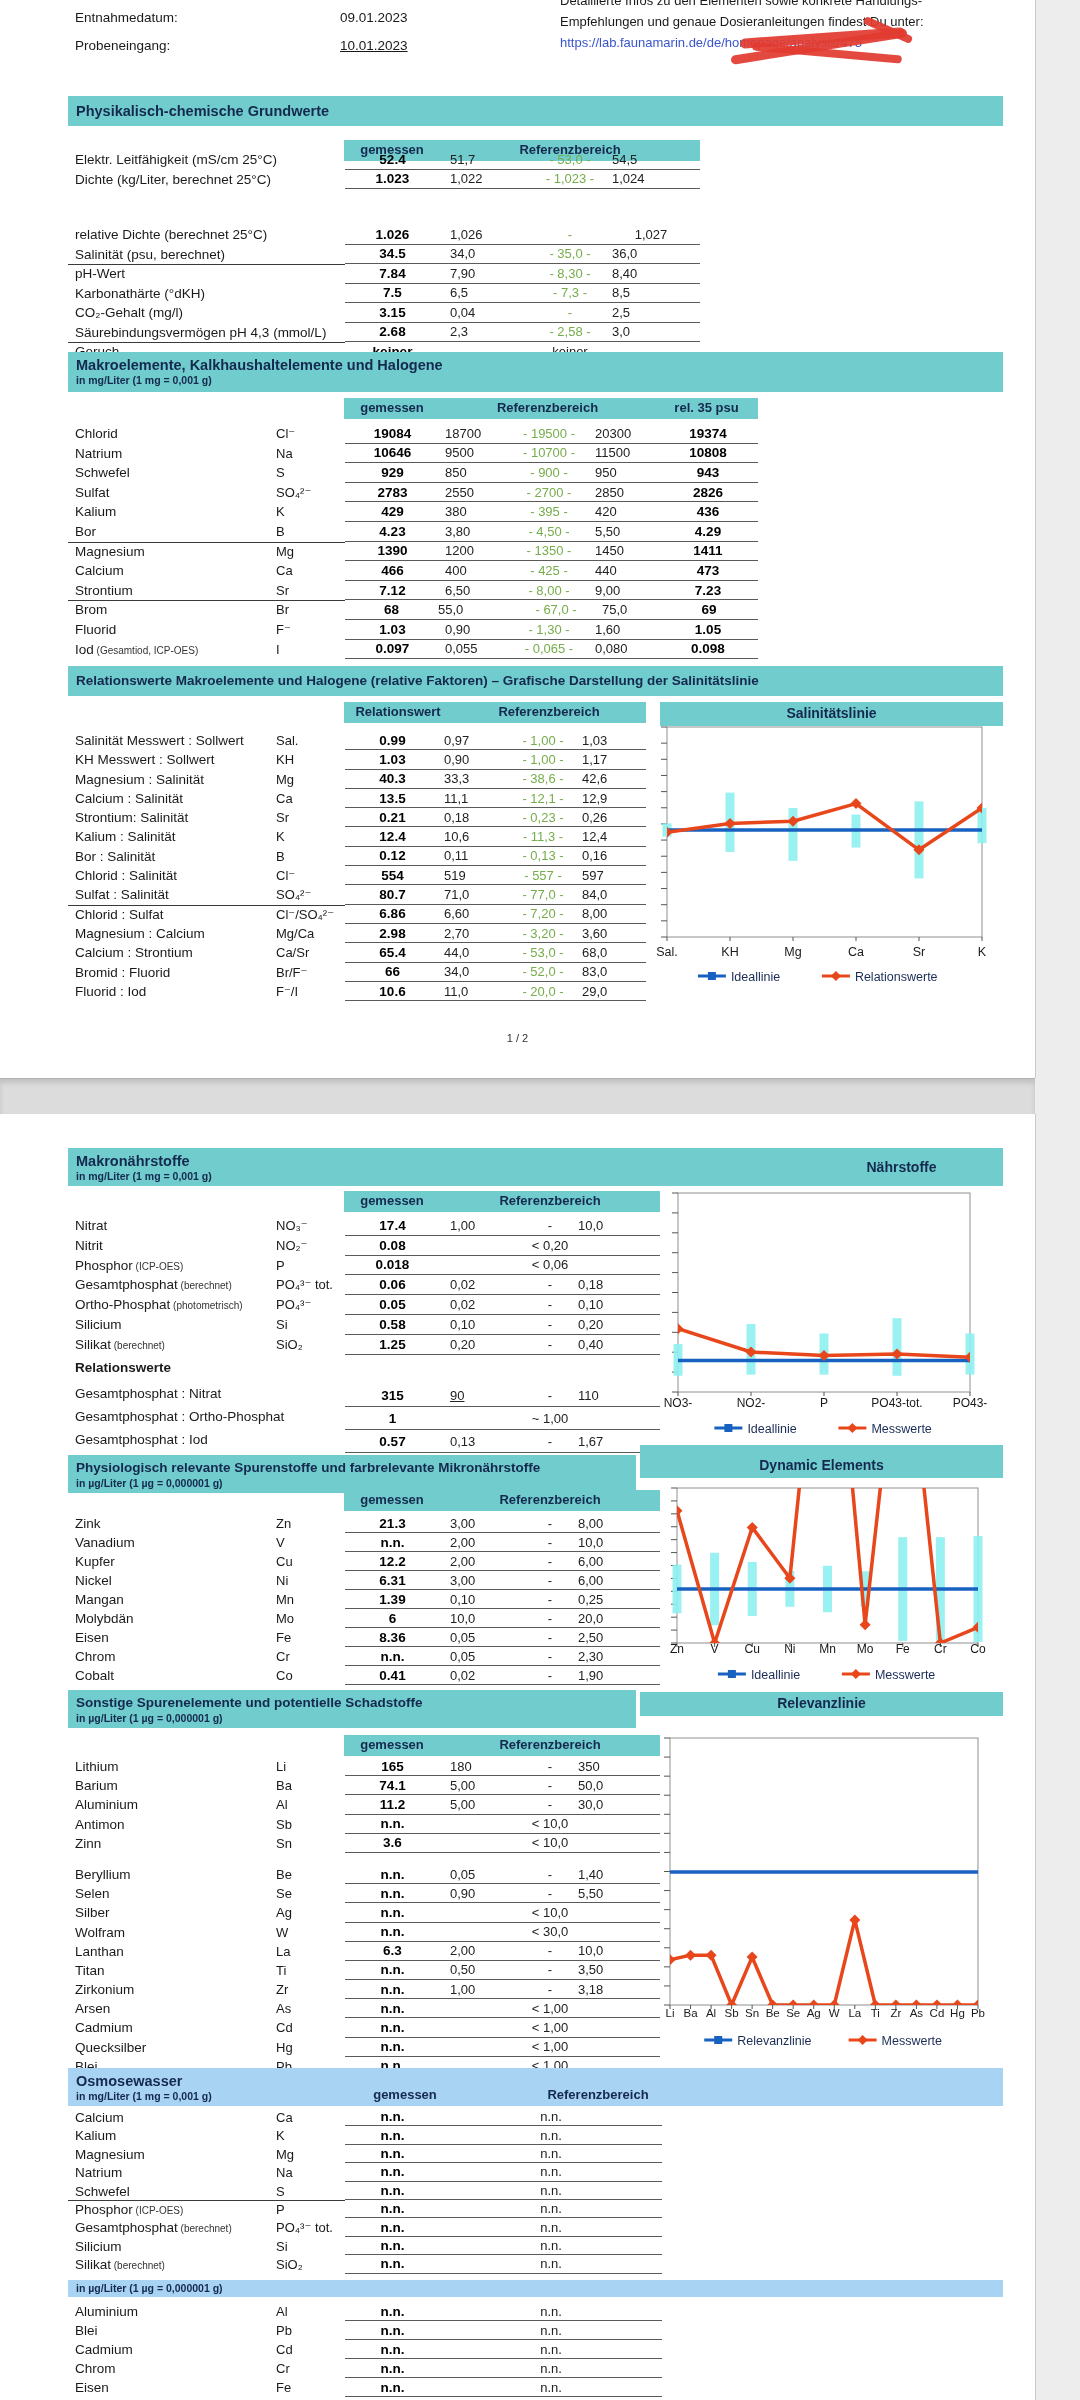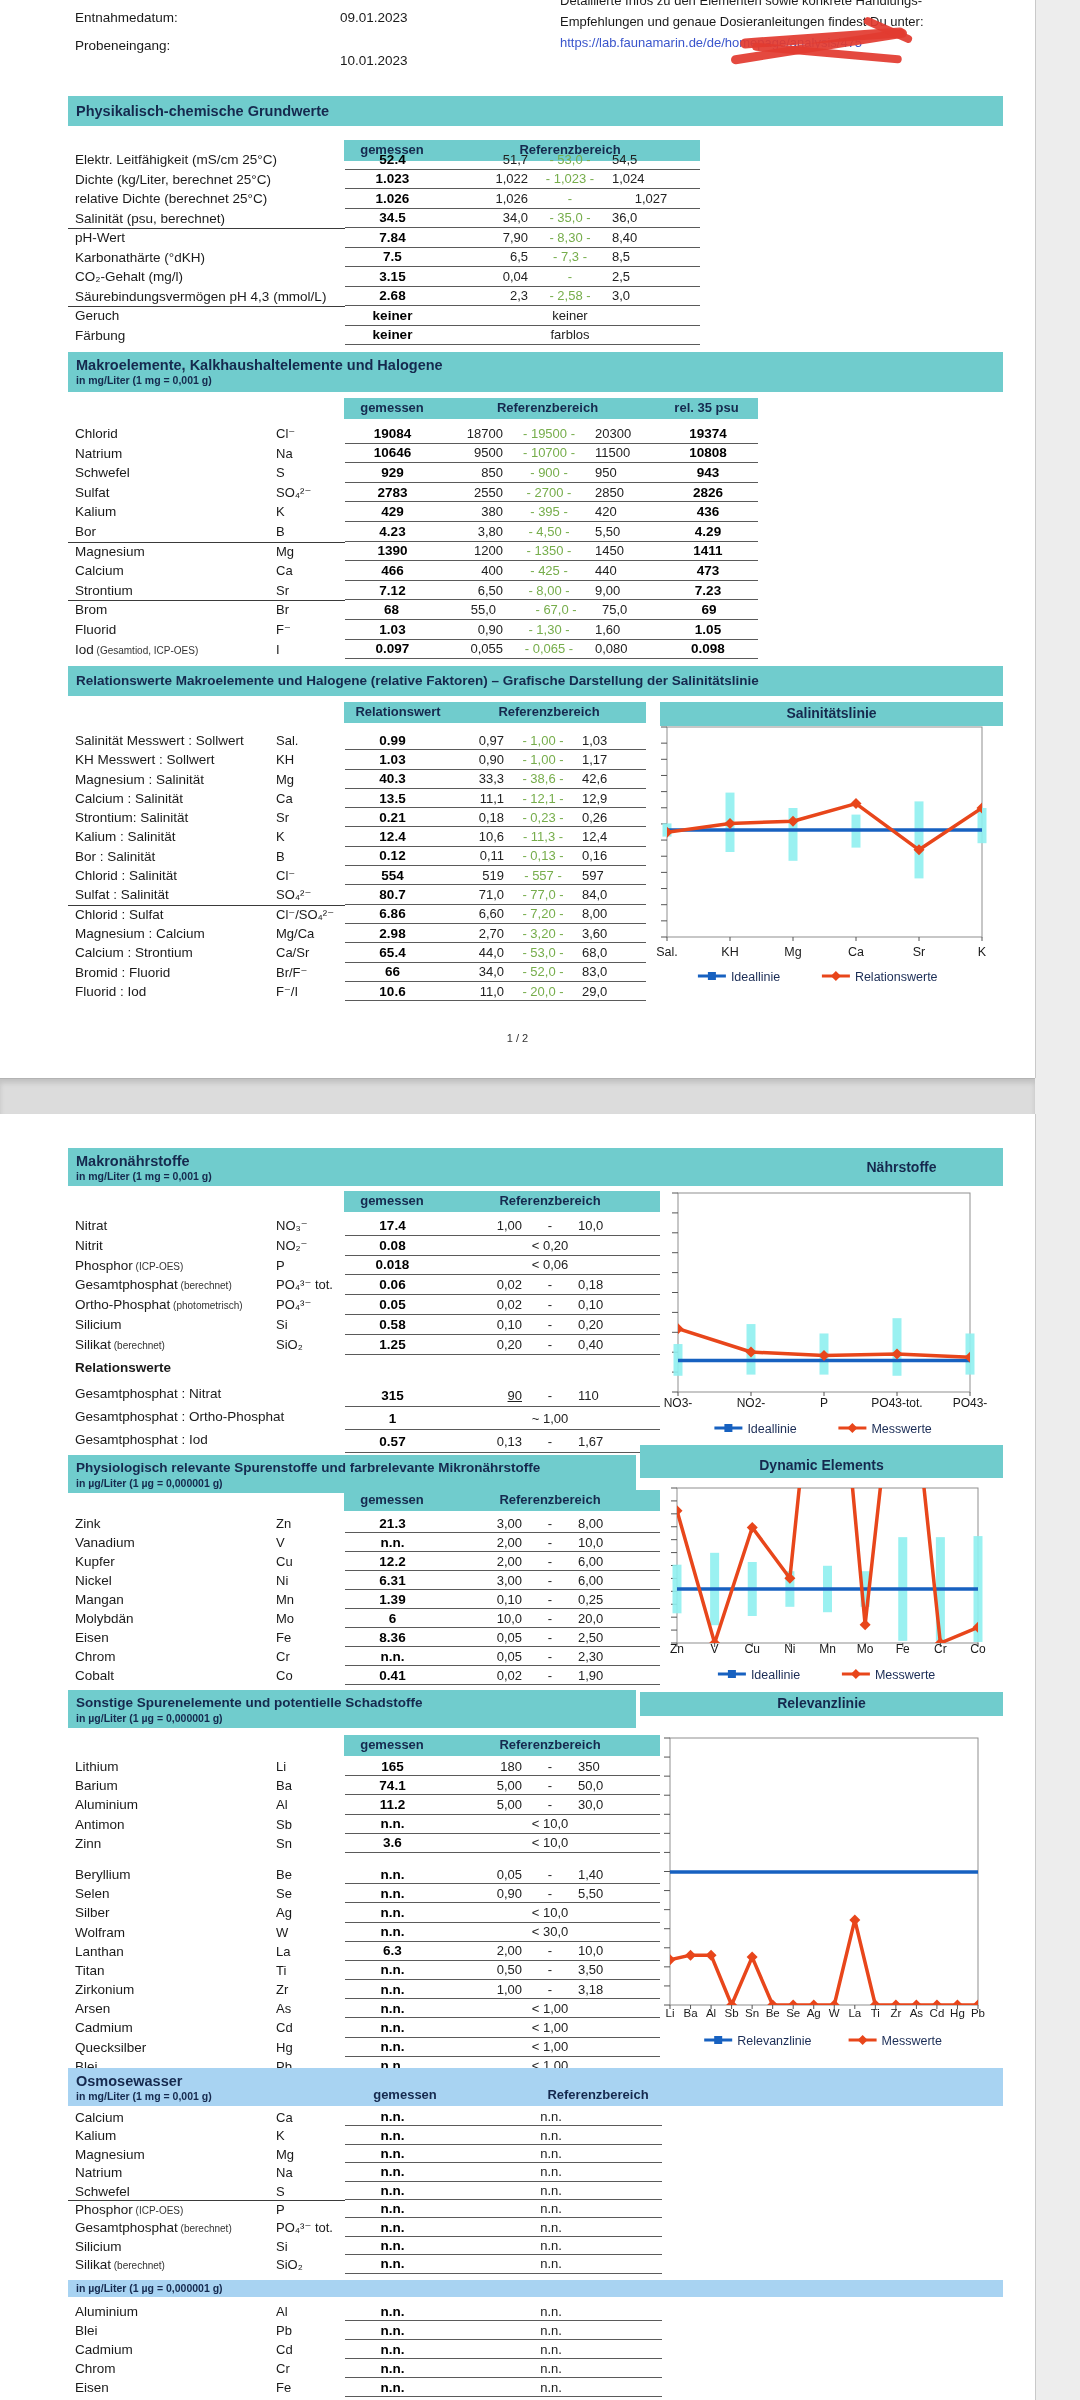--- a/index.html
+++ b/index.html
@@ -34,21 +34,21 @@
   
   .tbl{position:absolute;}
   .trow{position:relative;}
   .trow .lab{position:absolute;left:7px;top:2px;font-size:13.5px;color:#1a1a1a;white-space:nowrap;}
   .trow .lab .note{font-size:10px;color:#333;}
   .trow .sym{position:absolute;left:208px;top:2px;font-size:13px;color:#1a1a1a;white-space:nowrap;}
   .trow .vals{position:absolute;left:277px;right:0;top:0;bottom:0;display:flex;align-items:center;border-bottom:1px solid #5a5a5a;}
   .trow.sep:after{content:"";position:absolute;left:0;width:277px;bottom:-1px;border-bottom:1px solid #3a3a3a;}
   .trow .v{width:95px;text-align:center;font-weight:bold;font-size:13.5px;color:#000;}
   .trow .ref{flex:1;display:flex;justify-content:center;align-items:center;font-size:13px;color:#222;}
-  .trow .lo{text-align:right;}
+  .trow .lo{}
   .trow .hi{text-align:left;}
   .trow .mid{text-align:center;}
   .trow .mid.green{color:#76ad4b;}
   .trow .single{width:100%;text-align:center;}
   .trow .relv{width:100px;text-align:center;font-weight:bold;font-size:13.5px;color:#000;}
 
   .subhead{font-weight:bold;font-size:13.5px;color:#1a1a1a;}
   .pagenum{font-size:11px;color:#333;}
 
   
@@ -62,21 +62,21 @@
 
 <div class="stage">
 
   <div class="page page1"></div>
   <div class="pagegap"></div>
   <div class="page page2"></div>
 
   <div class="abs hfield-label" style="left:75px;top:10px;">Entnahmedatum:</div>
   <div class="abs hfield-value" style="left:340px;top:10px;">09.01.2023</div>
   <div class="abs hfield-label" style="left:75px;top:38px;">Probeneingang:</div>
-  <div class="abs hfield-value" style="left:340px;top:53px;">10.01.2023</div>
+  <div class="abs hfield-value" style="left:340px;top:38px;text-decoration:underline;">10.01.2023</div>
 
   <div class="abs hright" style="left:560px;top:-10px;width:440px;">Detaillierte Infos zu den Elementen sowie konkrete Handlungs-</div>
   <div class="abs hright" style="left:560px;top:11px;width:440px;">Empfehlungen und genaue Dosieranleitungen findest Du unter:</div>
   <div class="abs hlink" style="left:560px;top:35px;"><span>https://lab.faunamarin.de/de/hom</span><span style="color:#3a55cc;">epage/analysis/475</span></div>
 
   <div class="scribble" style="left:712px;top:24px;width:210px;height:42px;">
     <div style="left:28px;top:9px;width:165px;height:10px;transform:rotate(-4deg);"></div>
     <div style="left:18px;top:18px;width:178px;height:9px;transform:rotate(-9deg);"></div>
     <div style="left:40px;top:25px;width:150px;height:8px;transform:rotate(5deg);"></div>
     <div style="left:150px;top:2px;width:52px;height:8px;transform:rotate(24deg);"></div>
@@ -105,21 +105,21 @@
         <span class="lab">Dichte (kg/Liter, berechnet 25°C)</span>
         <div class="vals">
           <span class="v">1.023</span>
           <span class="ref">
             <span class="lo" style="width: 78px;">1,022</span>
             <span class="mid green" style="width: 84px;">-  1,023  -</span>
             <span class="hi" style="width: 78px;">1,024</span>
           </span>
         </div>
       </div>
-      <div class="trow" style="height: 19.5px;">
+      <div class="trow" style="height: 19.5px; margin-top: 36px;">
         <span class="lab">relative Dichte (berechnet 25°C)</span>
         <div class="vals">
           <span class="v">1.026</span>
           <span class="ref">
             <span class="lo" style="width: 78px;">1,026</span>
             <span class="mid green" style="width: 84px;">-</span>
             <span class="hi" style="width: 78px; text-align: center;">1,027</span>
           </span>
         </div>
       </div>

